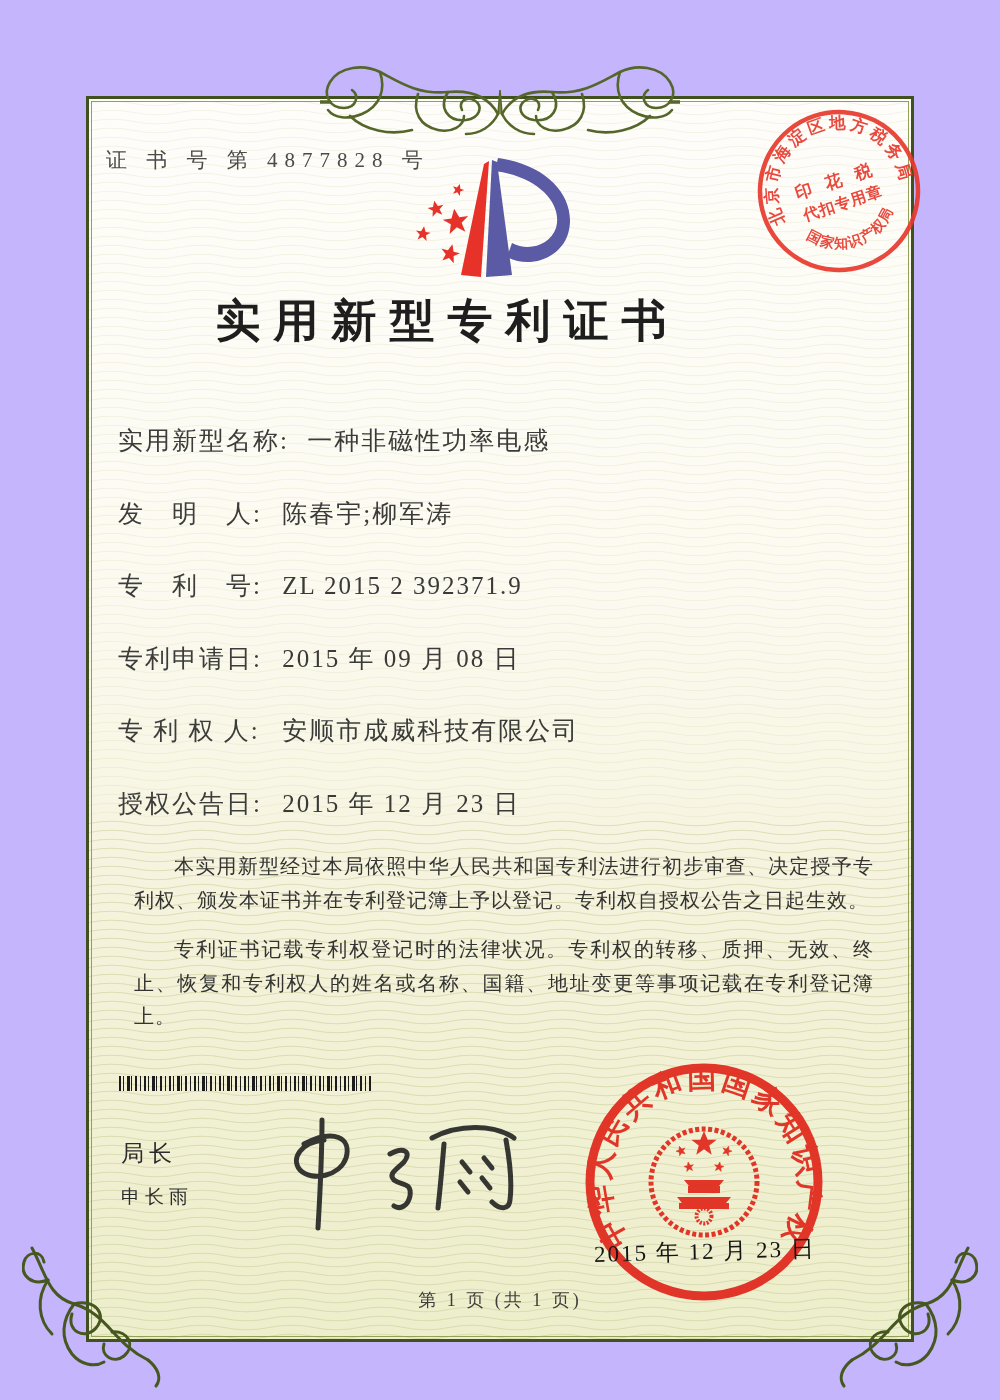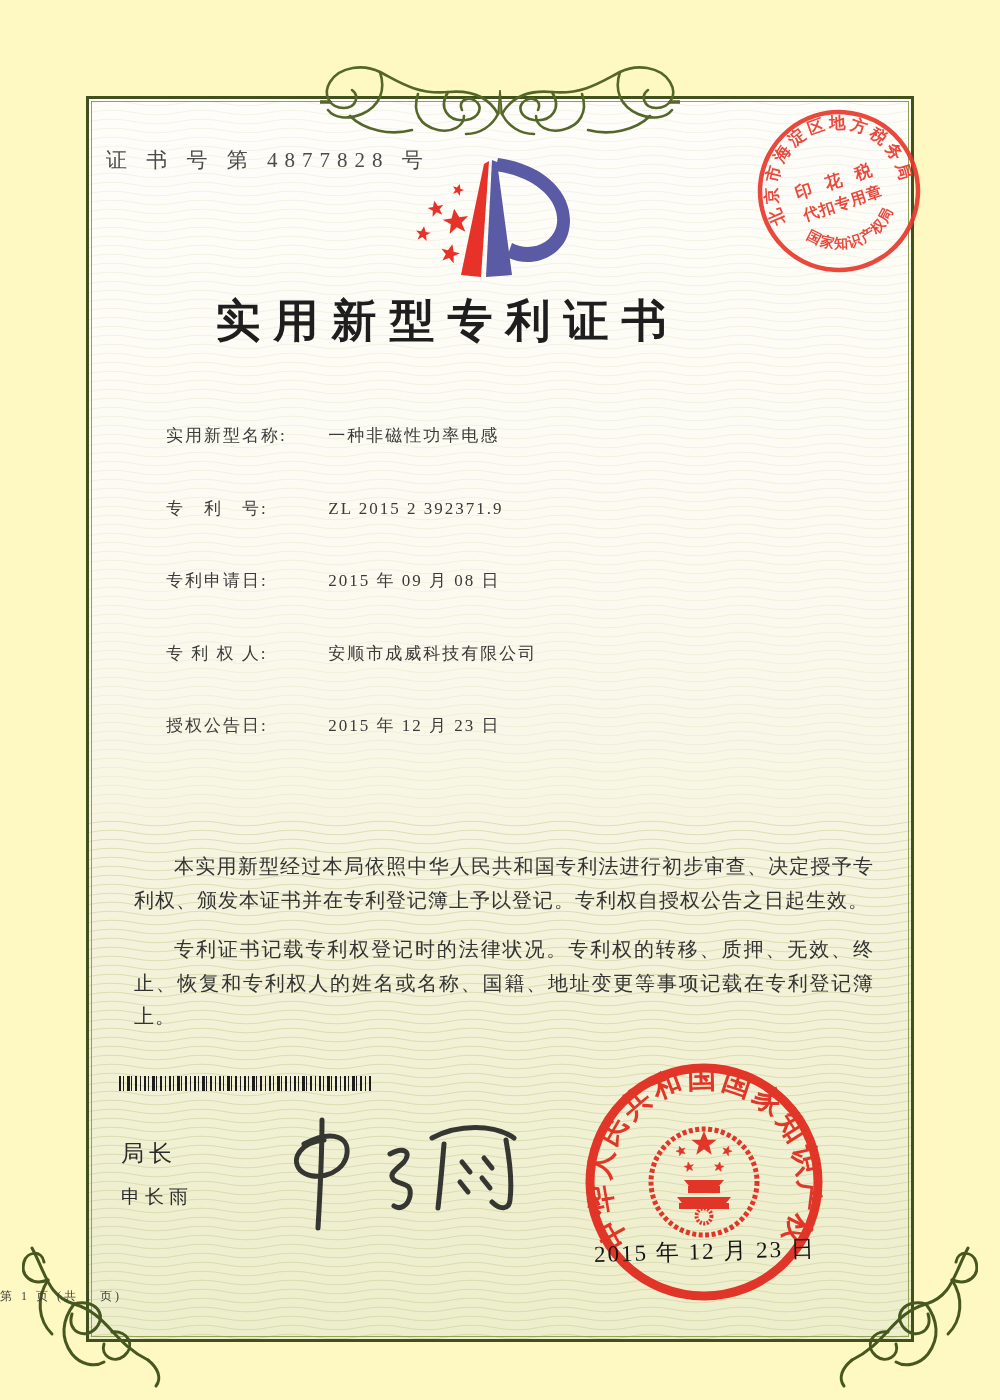--- a/index.html
+++ b/index.html
@@ -1,60 +1,60 @@
 <!DOCTYPE html>
 <html><head>
 <meta charset="utf-8">
 <style>
   html,body{margin:0;padding:0;background:#e8e8e4;}
   .page{
     position:relative; width:1000px; height:1400px; margin:0 auto;
-    background:#fef9c3; overflow:hidden;
+    background:#c4b5fd; overflow:hidden;
     font-family:"Liberation Serif","DejaVu Serif",serif; color:#222;
   }
   .paper-tint{
     position:absolute; left:89px; top:99px; width:822px; height:1240px;
     background:linear-gradient(180deg,#fefdfa 0%,#fcfaf0 40%,#f4f2da 68%,#edeecb 100%);
     z-index:0;
   }
   .wave-layer{position:absolute; left:89px; top:99px; z-index:0;}
   .frame{position:absolute; left:86px; top:96px; width:822px; height:1240px;
     border:3px solid #41511d; z-index:1;}
   .frame-inner{position:absolute; inset:2px; border:1px solid #93a055;}
   .ornament{position:absolute; z-index:2;}
   .cert-no{position:absolute; left:106px; top:146px; font-size:21px;
     letter-spacing:7px; color:#4a4a48; z-index:3;}
   .logo{position:absolute; left:398px; top:146px; z-index:3;}
   .title{position:absolute; left:0; top:291px; width:895px; text-align:center;
     font-size:45px; font-weight:bold; letter-spacing:13px; color:#1e1e1e; z-index:3;}
   .fields{position:absolute; left:118px; top:424px; z-index:3;}
-  .field-row{height:72.5px; font-size:17px; letter-spacing:2px; color:#3c3c3a;
-    white-space:nowrap;margin-left:48px;}
+  .field-row{height:72.5px; font-size:25px; letter-spacing:2px; color:#3c3c3a;
+    white-space:nowrap;}
   .field-label{display:inline-block; min-width:146px;}
   .field-value{margin-left:10px; color:#3a3a38;}
   .paras{position:absolute; left:118px; top:834px; width:772px; z-index:3;}
   .paras p{margin:16px; font-size:20px; line-height:33.5px; text-indent:2em;
     text-align:justify; letter-spacing:1px; color:#333331;}
   .barcode{position:absolute; left:119px; top:1076px; width:252px; height:15px; z-index:3;
     background:repeating-linear-gradient(90deg,
       #1c1c1c 0 2px, transparent 2px 4px, #1c1c1c 4px 5px, transparent 5px 8px,
       #1c1c1c 8px 11px, transparent 11px 12px, #1c1c1c 12px 13px, transparent 13px 16px,
       #1c1c1c 16px 18px, transparent 18px 21px, #1c1c1c 21px 22px, transparent 22px 25px);}
   .signer-title{position:absolute; left:121px; top:1138px; font-size:23px;
     letter-spacing:5px; color:#2b2b2b; z-index:3;}
   .signer-name{position:absolute; left:121px; top:1184px; font-size:19px;
     letter-spacing:5px; color:#2b2b2b; z-index:3;}
   .signature{position:absolute; left:262px; top:1110px; z-index:4;}
   .seal{position:absolute; left:578px; top:1056px; z-index:4; opacity:.93;}
   .seal-date{position:absolute; left:594px; top:1236px; font-size:23px; letter-spacing:2px;
     color:#141414; z-index:5; transform:rotate(-1.5deg); white-space:nowrap;}
   .tax-stamp{position:absolute; left:754px; top:106px; z-index:4;
     transform:rotate(-18deg); opacity:.92;}
-  .footer{position:absolute; left:0; top:1288px; width:1000px; text-align:left;
-    font-size:12px; letter-spacing:3px; color:#3e3e3c; z-index:3;font-family:Liberation Serif, serif;}
+  .footer{position:absolute; left:0; top:1288px; width:1000px; text-align:center;
+    font-size:18px; letter-spacing:3px; color:#3e3e3c; z-index:3;font-family:Liberation Serif, serif;}
 </style>
 </head>
 <body>
 
 <div class="page">
 
   <div class="paper-tint"></div>
 
   <svg class="wave-layer" width="822" height="1240">
     <defs>
@@ -145,20 +145,24 @@
     <text x="85" y="80" text-anchor="middle" fill="#e8392d" font-size="17" font-weight="bold" letter-spacing="5">印 花 税</text>
     <text x="85" y="103" text-anchor="middle" fill="#e8392d" font-size="15.5" font-weight="bold" letter-spacing="1">代扣专用章</text>
   </svg>
 
   <div class="title">实用新型专利证书</div>
 
   <div class="fields">
     <div class="field-row">
       <span class="field-label">实用新型名称:</span>
       <span class="field-value">一种非磁性功率电感</span>
+    </div>
+    <div class="field-row">
+      <span class="field-label">发　明　人:</span>
+      <span class="field-value">陈春宇;柳军涛</span>
     </div>
     <div class="field-row">
       <span class="field-label">专　利　号:</span>
       <span class="field-value">ZL 2015 2 392371.9</span>
     </div>
     <div class="field-row">
       <span class="field-label">专利申请日:</span>
       <span class="field-value">2015 年 09 月 08 日</span>
     </div>
     <div class="field-row">

